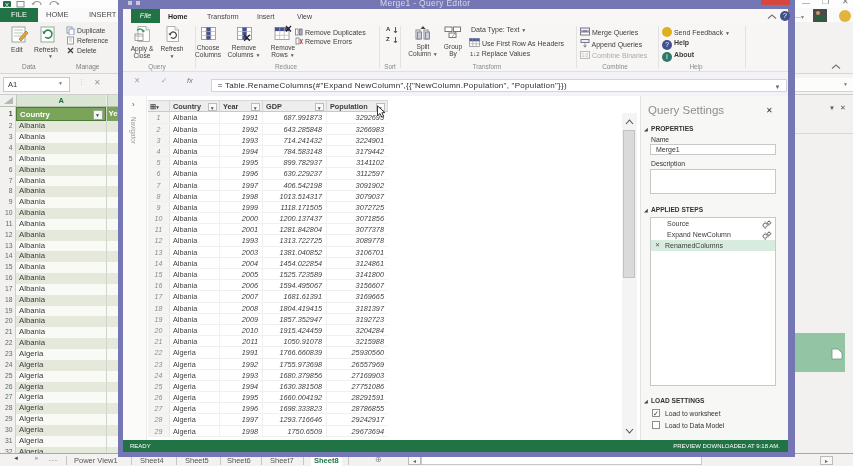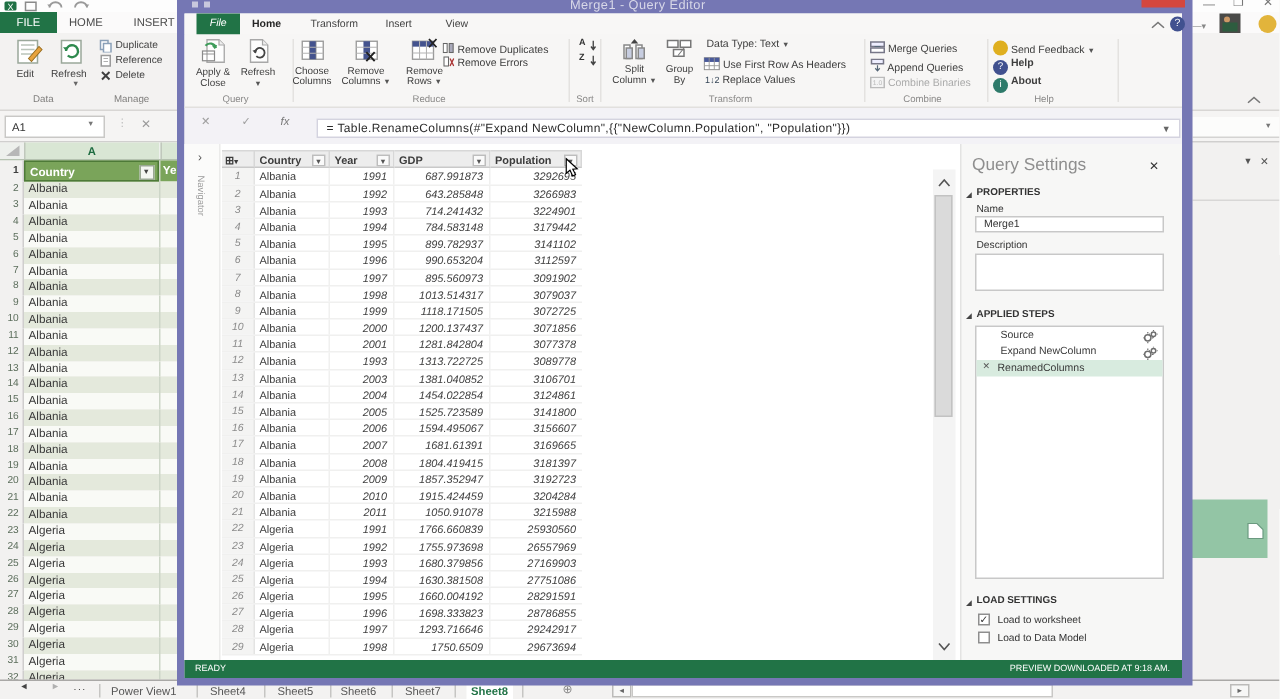--- a/index.html
+++ b/index.html
@@ -556,28 +556,28 @@
             <div class="qn">5</div>
             <div class="qc">Albania</div>
             <div class="qy">1995</div>
             <div class="qg">899.782937</div>
             <div class="qp">3141102</div>
           </div>
 <div class="qr">
             <div class="qn">6</div>
             <div class="qc">Albania</div>
             <div class="qy">1996</div>
-            <div class="qg">990.653204</div>
+            <div class="qg">630.229237</div>
             <div class="qp">3112597</div>
           </div>
 <div class="qr">
             <div class="qn">7</div>
             <div class="qc">Albania</div>
             <div class="qy">1997</div>
-            <div class="qg">895.560973</div>
+            <div class="qg">406.542198</div>
             <div class="qp">3091902</div>
           </div>
 <div class="qr">
             <div class="qn">8</div>
             <div class="qc">Albania</div>
             <div class="qy">1998</div>
             <div class="qg">1013.514317</div>
             <div class="qp">3079037</div>
           </div>
 <div class="qr">

